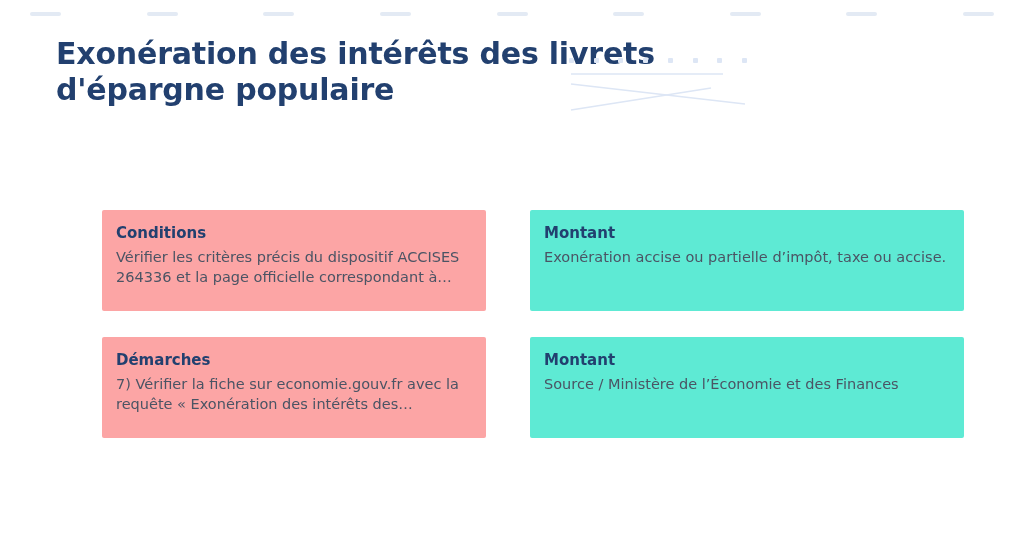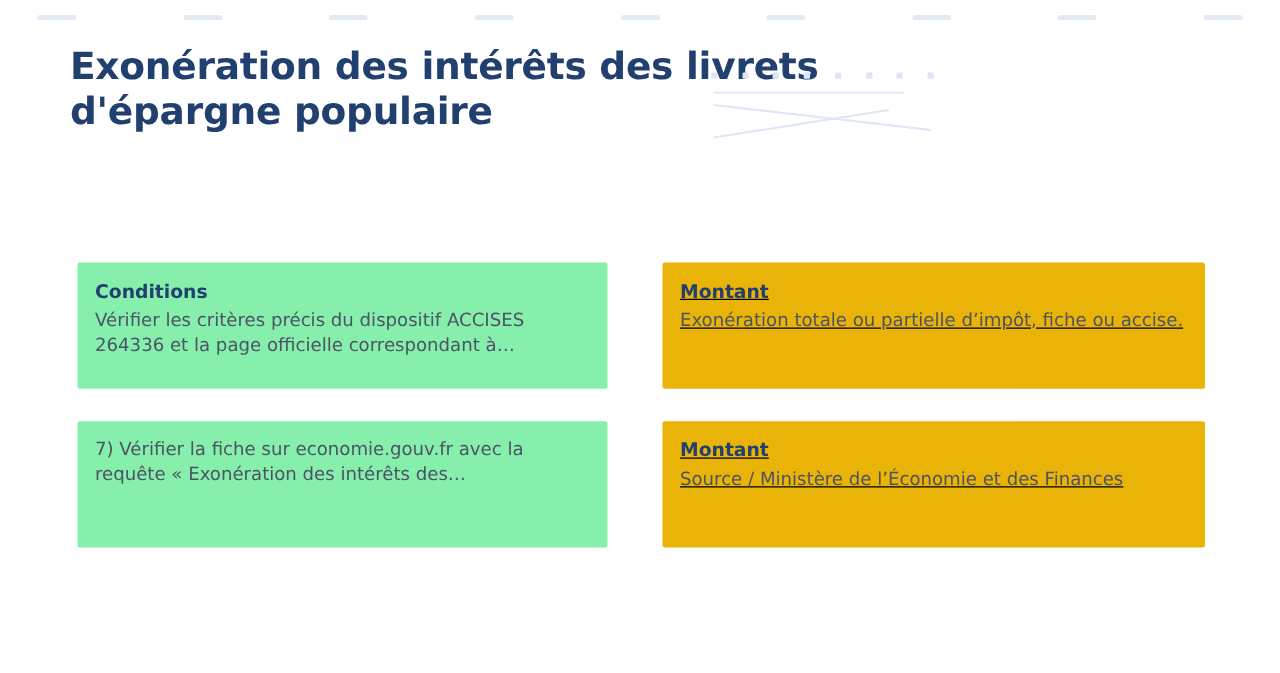--- a/index.html
+++ b/index.html
@@ -103,25 +103,25 @@
     grid-column-gap: 44px;
     grid-row-gap: 26px;
   }
   .card {
     box-sizing: border-box;
     padding: 14px 14px 14px 14px;
     min-height: 101px;
     border-radius: 2px;
   }
   .card.tone-light {
-    background: #86efac;
+    background: #fca5a5;
+    margin-left: 40px;
   }
   .card.tone-blue {
-    background: #eab308;
-    text-decoration: underline;
+    background: #5eead4;
   }
   .card-title {
     margin: 0 0 6px 0;
     font-size: 15px;
     font-weight: bold;
     color: #22406f;
     line-height: 1.2;
   }
   .card-body {
     margin: 0;
@@ -171,24 +171,25 @@
 
   <div class="cards">
 
     <div class="card tone-light">
       <h2 class="card-title">Conditions</h2>
       <p class="card-body">Vérifier les critères précis du dispositif ACCISES 264336 et la page officielle correspondant à…</p>
     </div>
 
     <div class="card tone-blue">
       <h2 class="card-title">Montant</h2>
-      <p class="card-body">Exonération totale ou partielle d’impôt, fiche ou accise.</p>
+      <p class="card-body">Exonération accise ou partielle d’impôt, taxe ou accise.</p>
     </div>
 
     <div class="card tone-light">
+      <h2 class="card-title">Démarches</h2>
       <p class="card-body">7) Vérifier la fiche sur economie.gouv.fr avec la requête « Exonération des intérêts des…</p>
     </div>
 
     <div class="card tone-blue">
       <h2 class="card-title">Montant</h2>
       <p class="card-body">Source / Ministère de l’Économie et des Finances</p>
     </div>
 
   </div>
 

